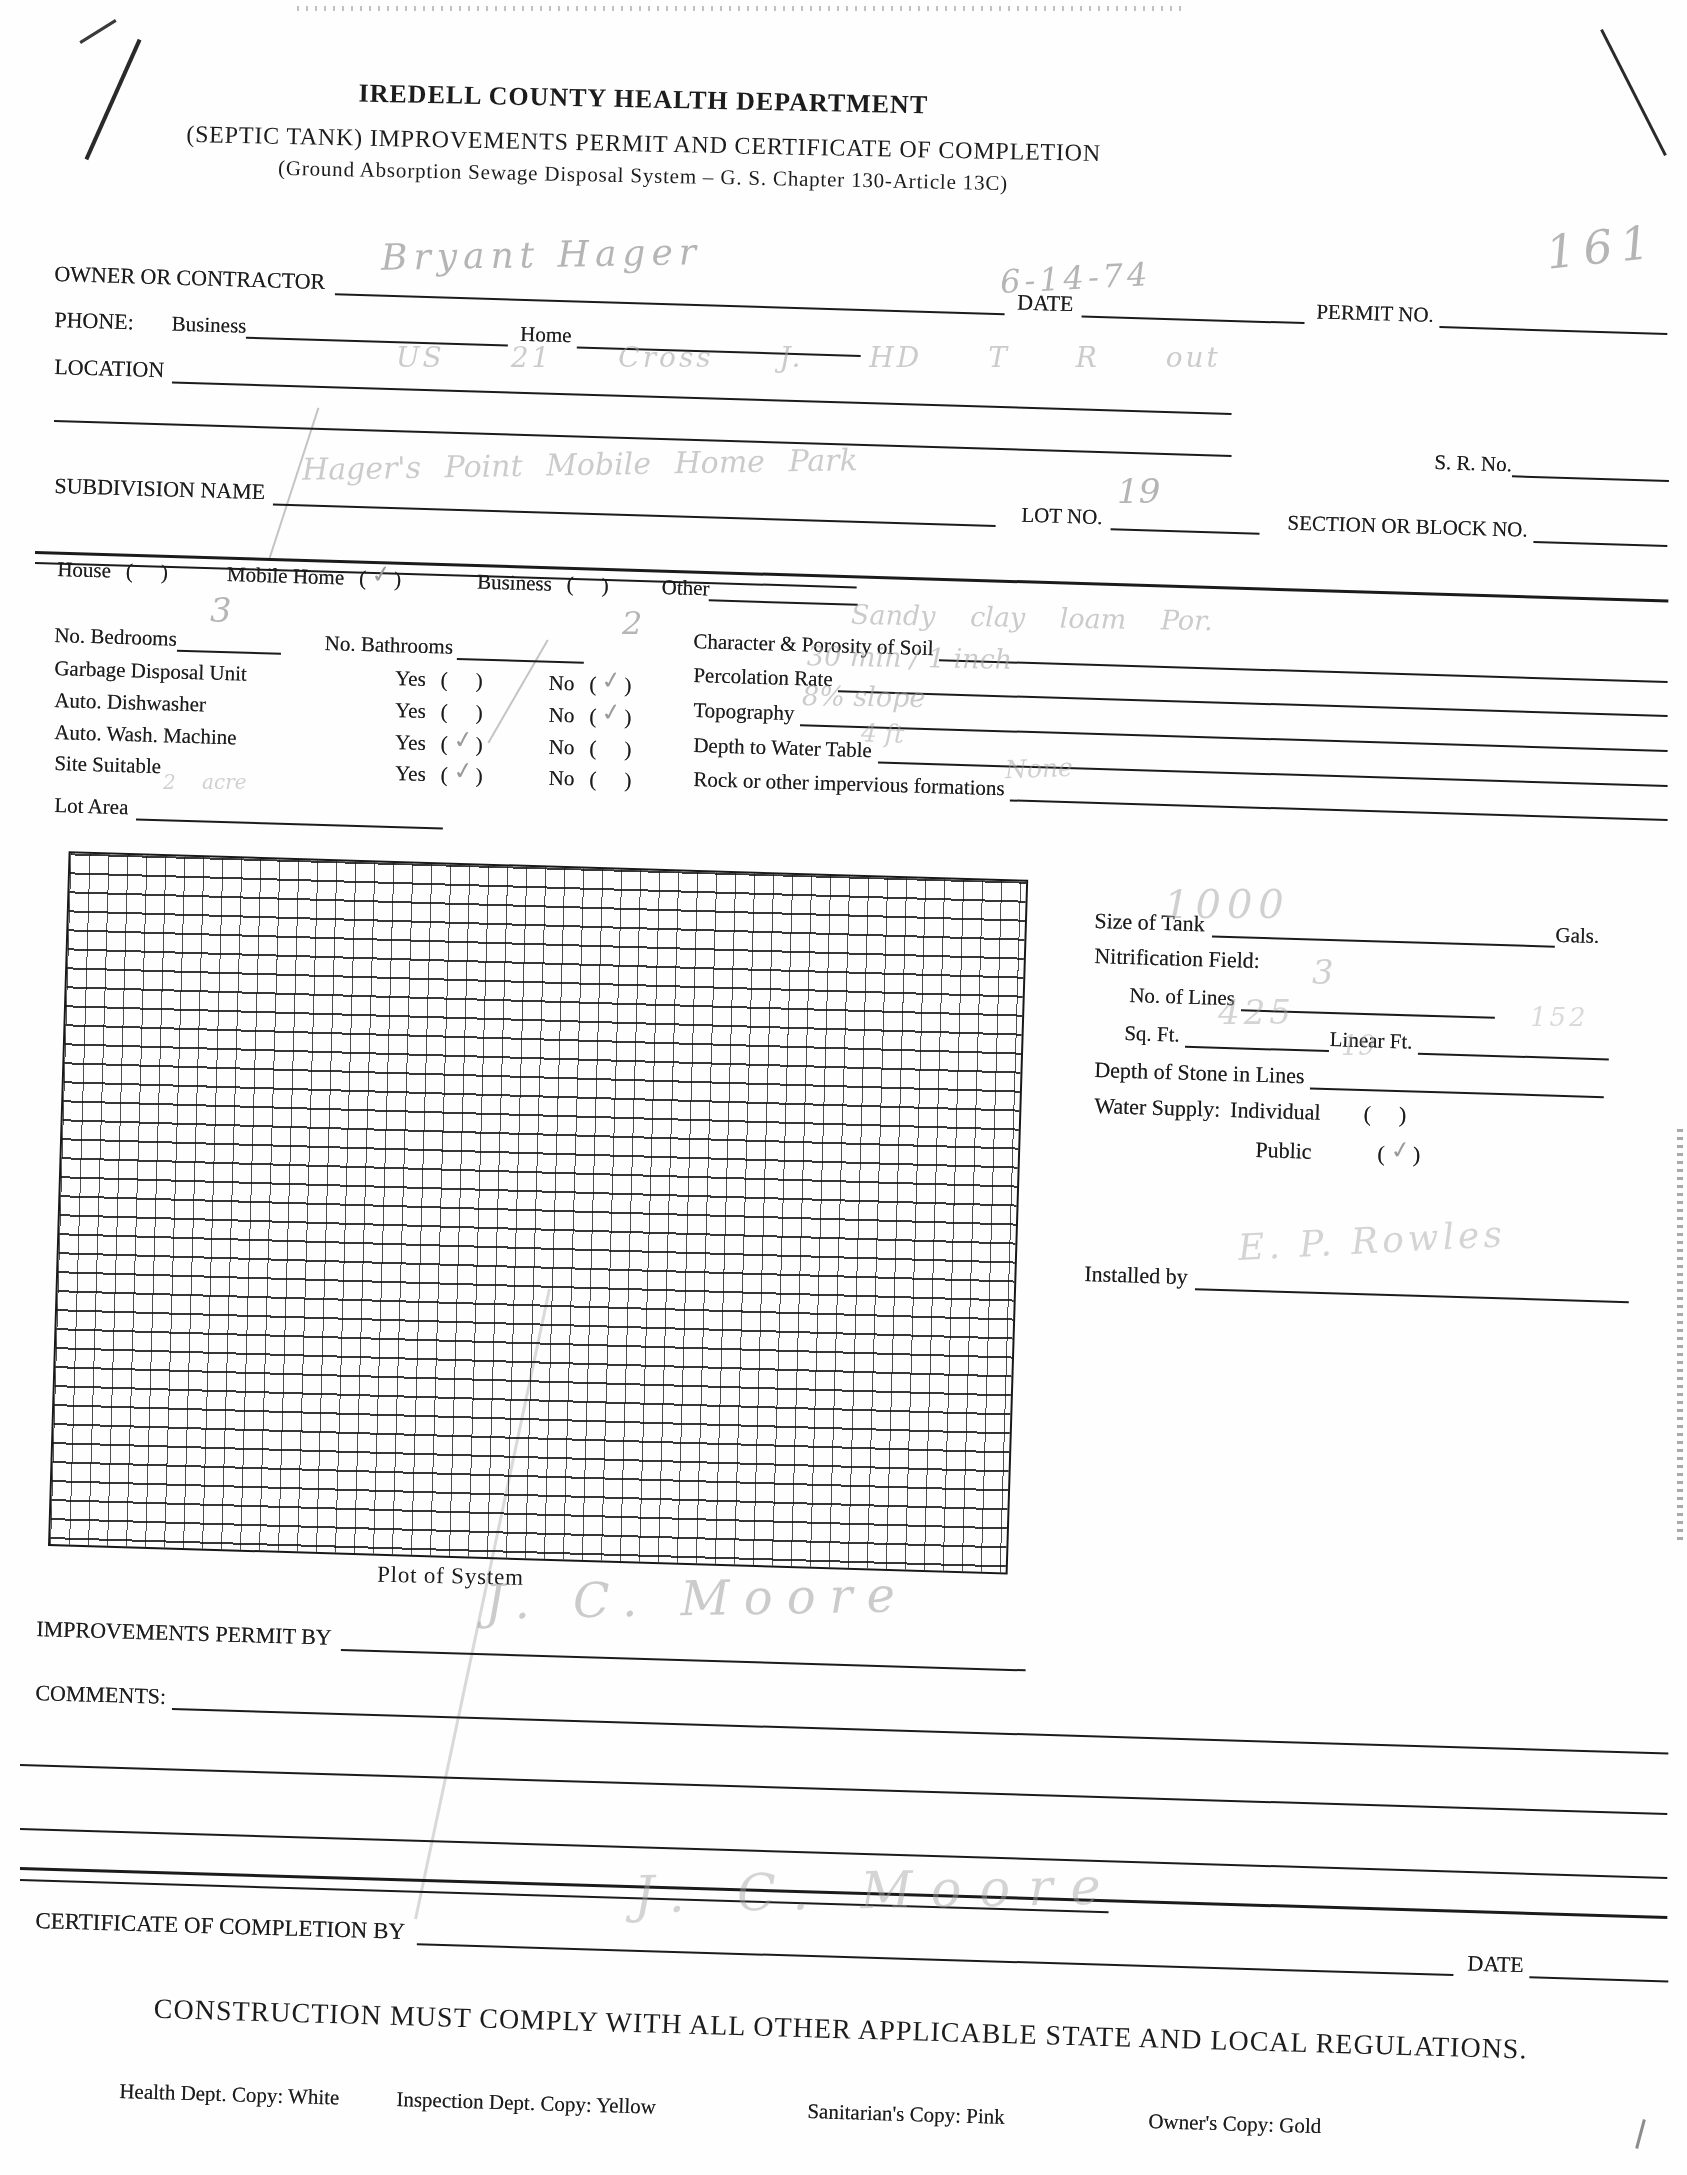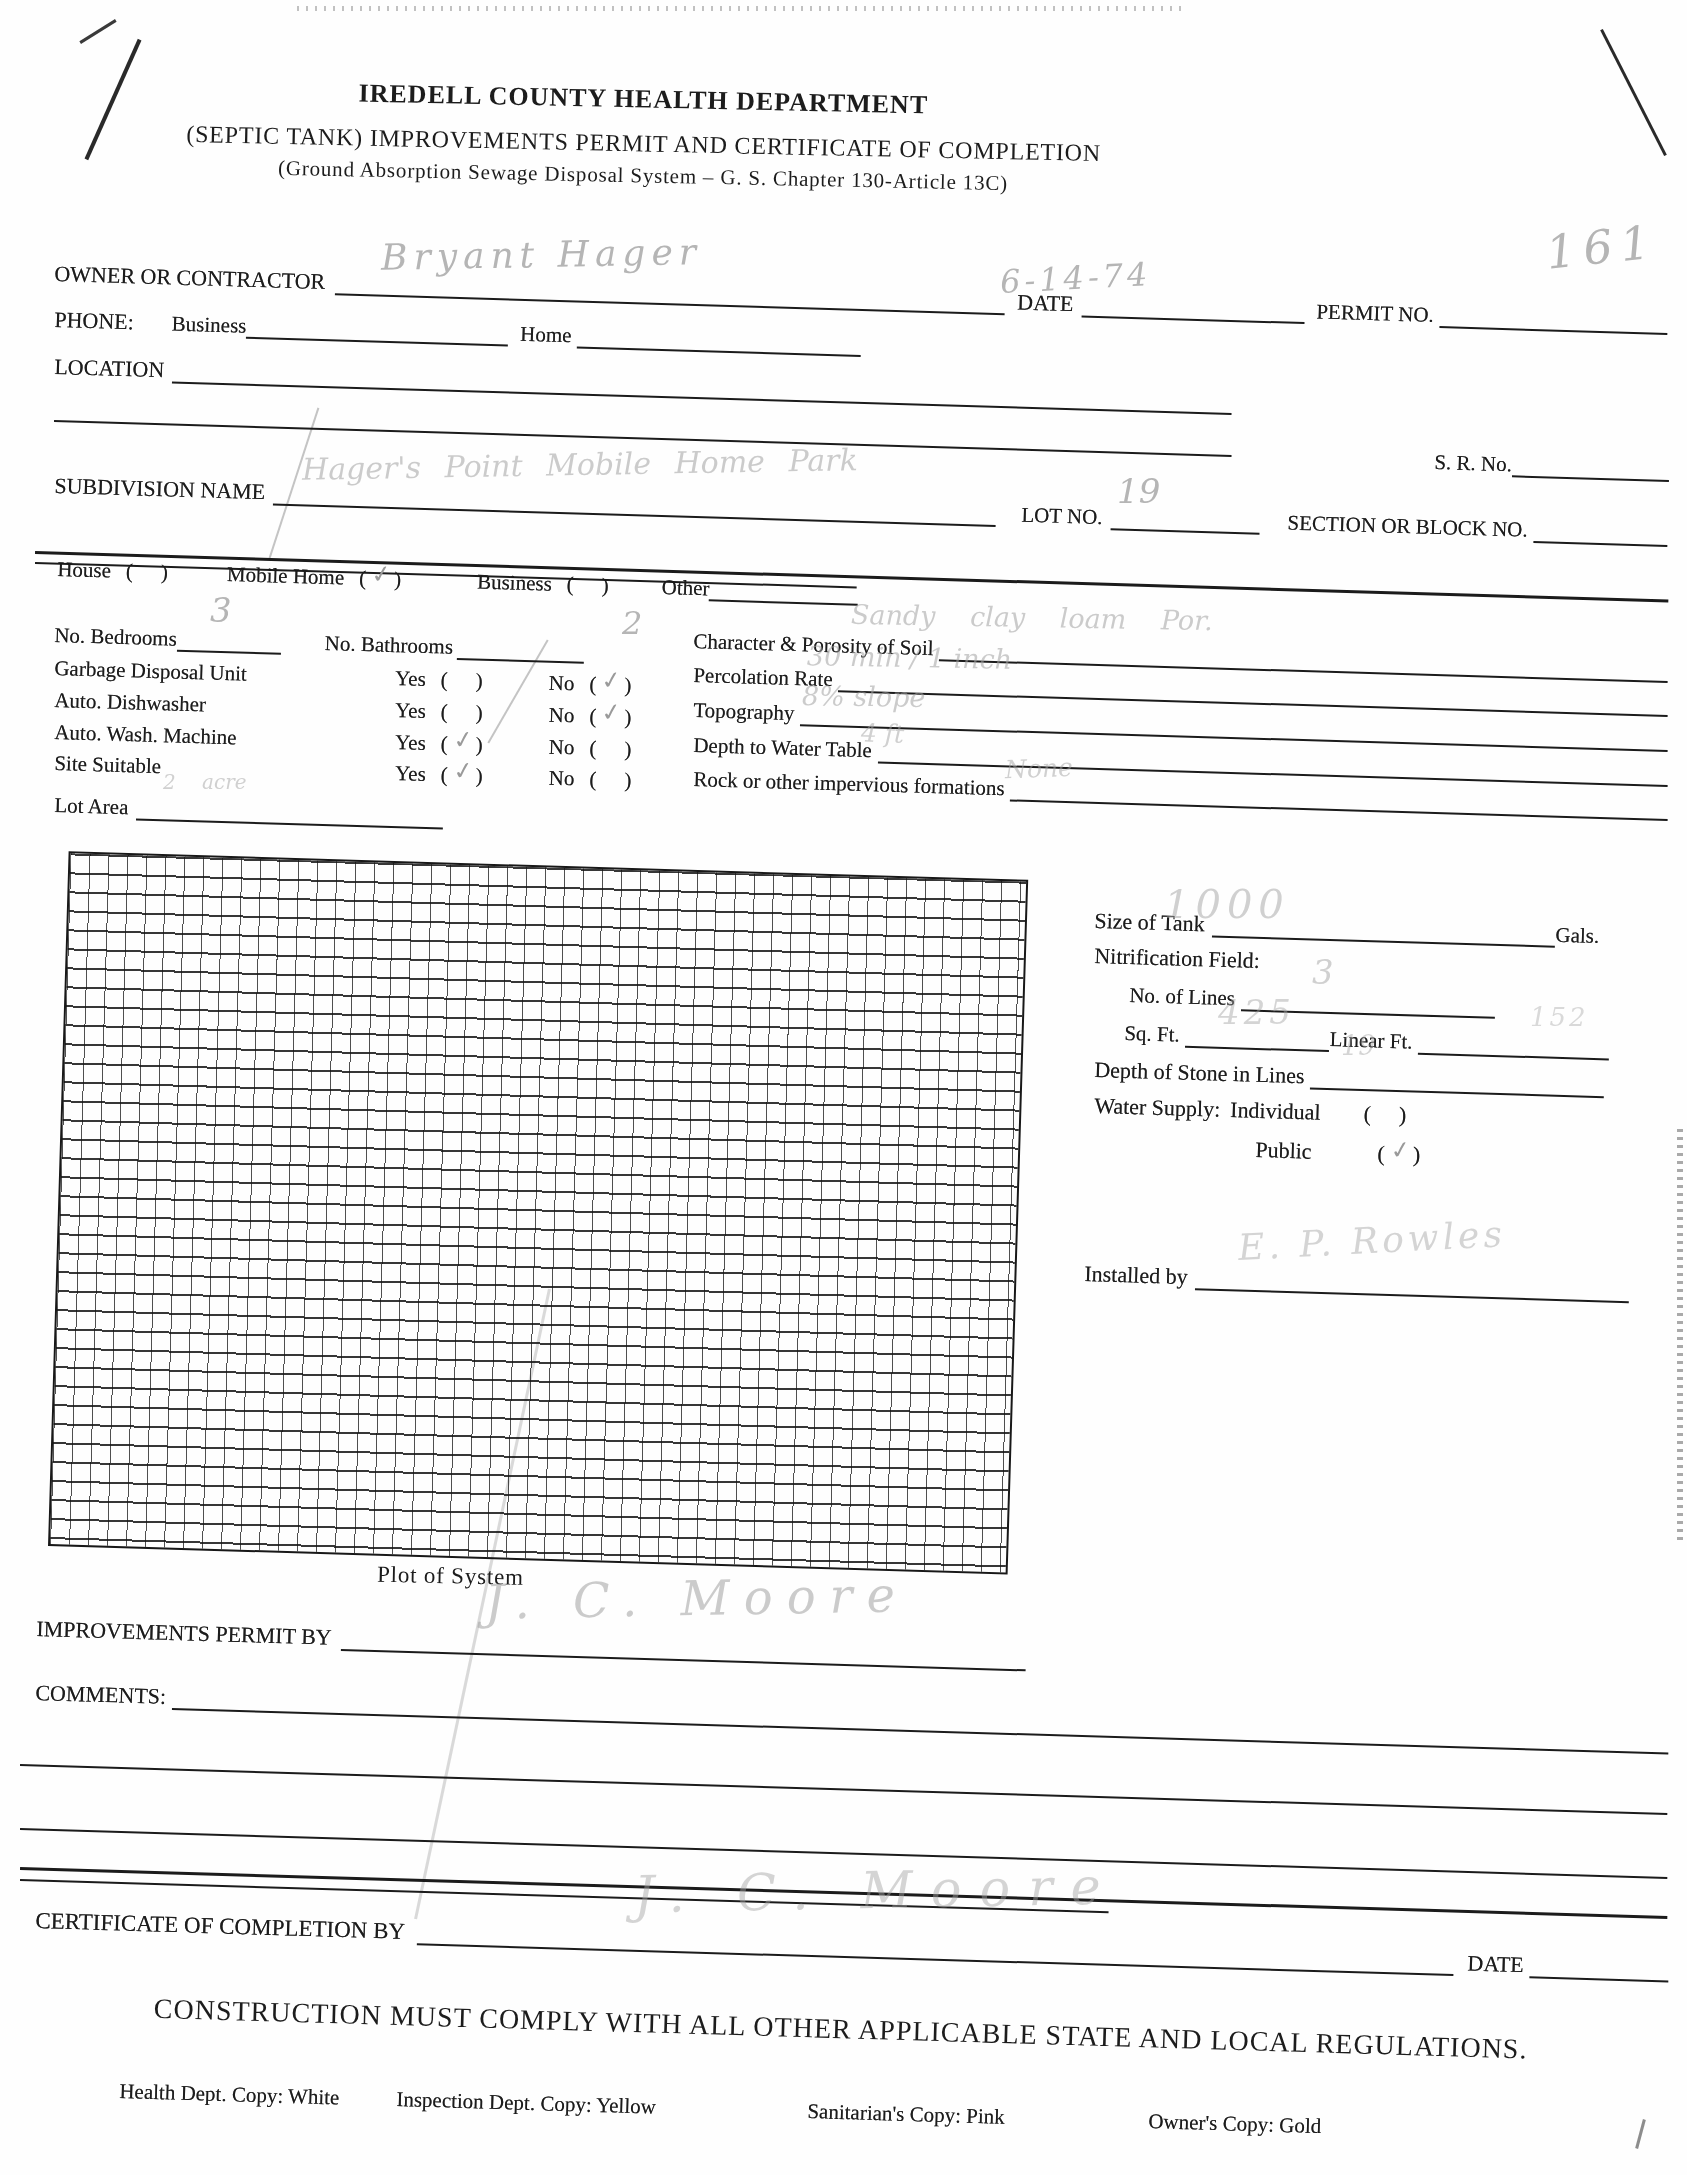--- a/index.html
+++ b/index.html
@@ -68,20 +68,21 @@
     <span class="lb f21" style="margin-left:38px;">Business</span>
     <span class="line" style="width:262px;"></span>
     <span class="lb f21" style="margin-left:12px;">Home</span>
     <span class="line fill" style="margin-left:6px;"></span>
   </div>
 
   <div class="tilt" style="left:54px;top:352px;width:1178px;">
     <span class="lb f22">LOCATION</span>
     <span class="line fill" style="margin-left:8px;"></span>
   </div>
+  <span class="hw" style="left:396px;top:341px;font-size:28px;word-spacing:54px;letter-spacing:3px;opacity:.55;">US 21 Cross J. HD T R out</span>
   <div class="tilt" style="left:54px;top:394px;width:1178px;">
     <span class="line fill"></span>
   </div>
   <div class="tilt" style="left:1434px;top:447px;width:235px;">
     <span class="lb f21">S. R. No.</span>
     <span class="line fill"></span>
   </div>
 
   <div class="tilt" style="left:54px;top:471px;width:1614px;">
     <span class="lb f22">SUBDIVISION NAME</span>

